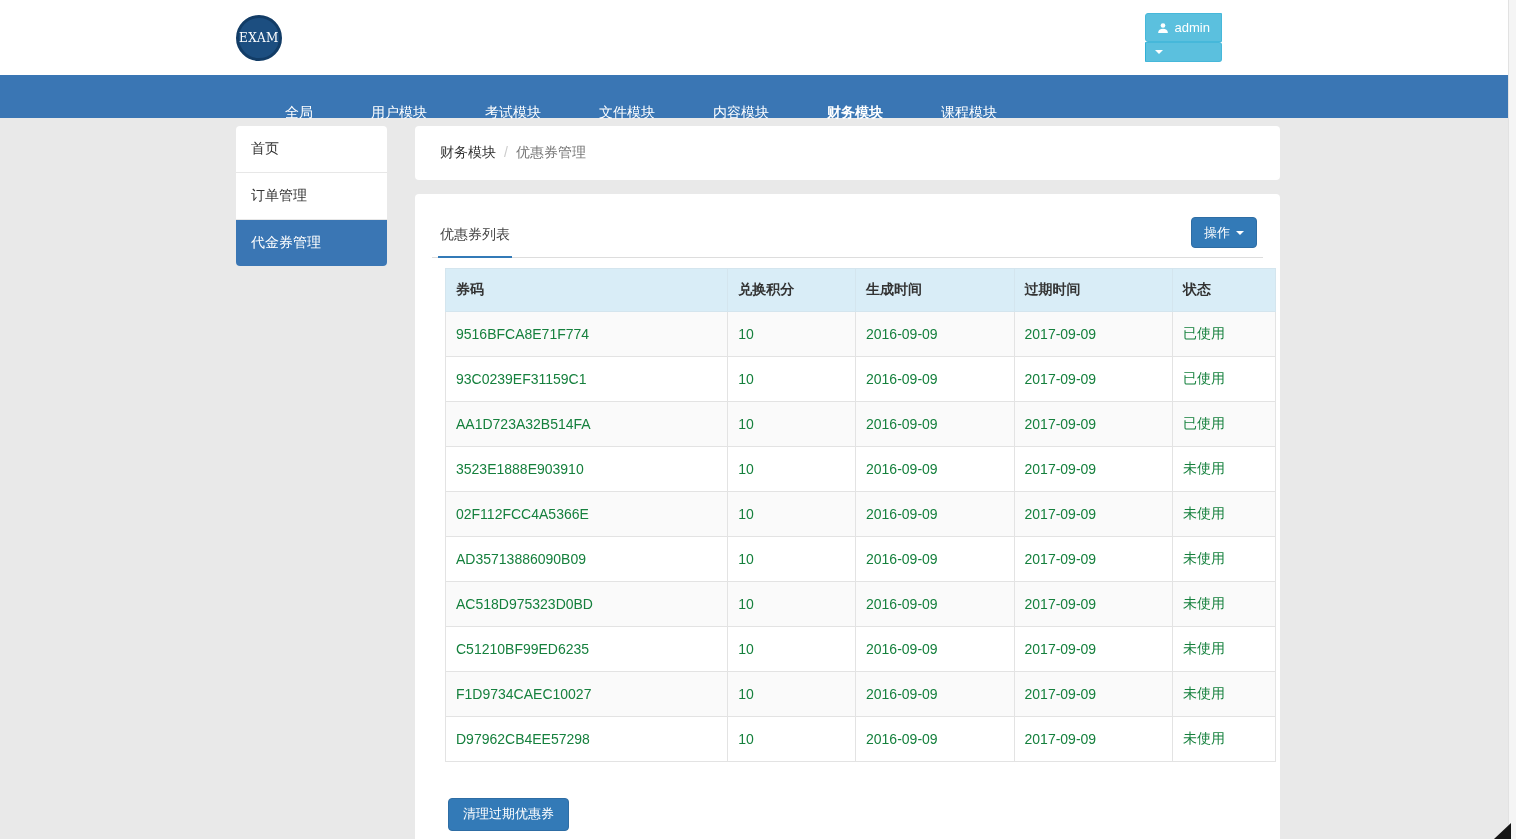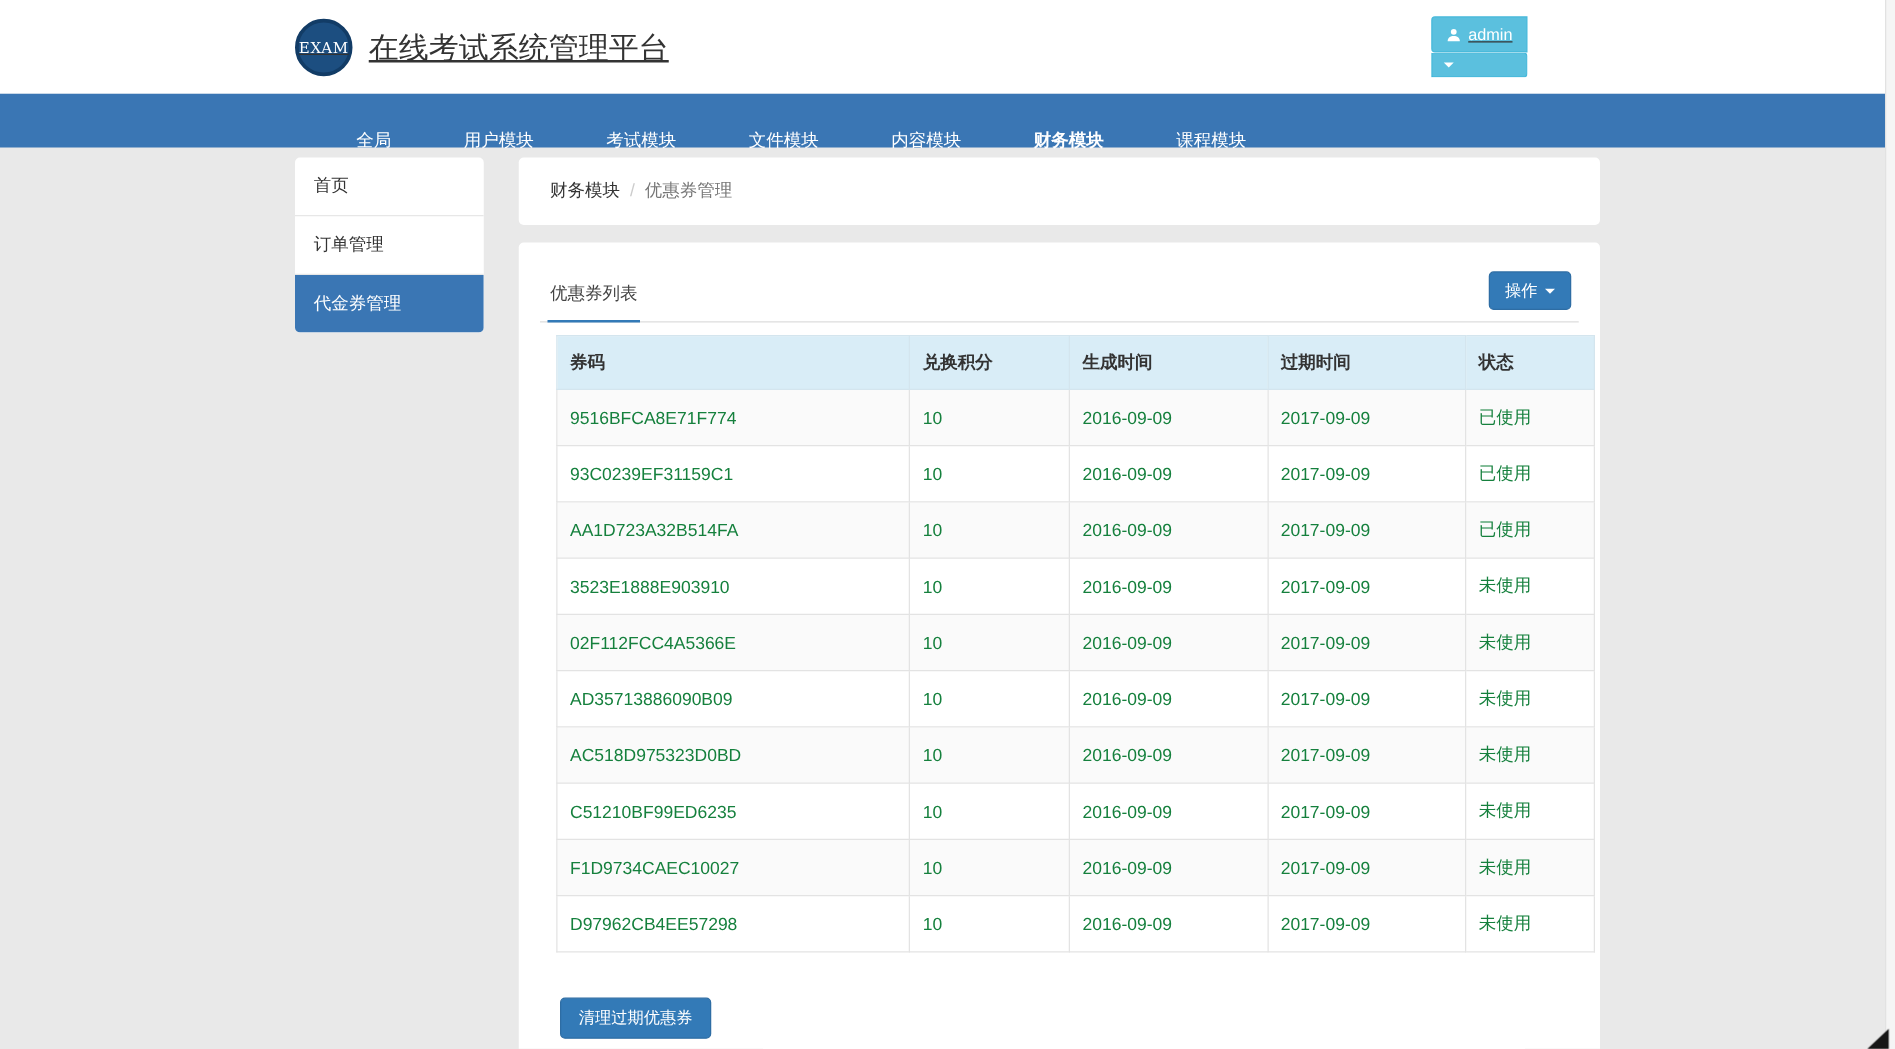--- a/index.html
+++ b/index.html
@@ -7,21 +7,21 @@
     margin: 0; padding: 0;
     width: 1516px; height: 839px;
     overflow: hidden;
     background: #e9e9e9;
     font-family: "Liberation Sans", "DejaVu Sans", sans-serif;
     color: #333;
   }
   .container { width: 1044px; margin: 0 auto; }
 
   
-  .topbar { background: #ffffff; height: 75px; text-decoration: underline; }
+  .topbar { background: #ffffff; height: 75px; }
   .header-inner { display: flex; align-items: center; justify-content: space-between; height: 100%; }
   .brand { display: flex; align-items: center; gap: 13px; }
   .logo {
     width: 46px; height: 46px; border-radius: 50%;
     background: #1c4e80; border: 3px solid #123c66;
     color: #fff; display: flex; align-items: center; justify-content: center;
     font-family: "DejaVu Serif", "Liberation Serif", serif;
     font-size: 12px; letter-spacing: .5px; flex: none;
   }
   .app-title { margin: 0; font-size: 24px; font-weight: 500; color: #333; }
@@ -121,21 +121,20 @@
 </style>
 </head>
 <body>
 
 <header class="topbar">
   <div class="container header-inner">
     <div class="brand">
       <div class="logo">
         <span>EXAM</span>
       </div>
-      <h1 class="app-title">在线考试系统管理平台</h1>
     </div>
     <div class="user-group">
       <button class="user-btn">
         <span style="display:inline-flex;">
           <svg width="12" height="12" viewBox="0 0 16 16" fill="#fff" aria-hidden="true">
             <circle cx="8" cy="4.6" r="3.1"></circle>
             <path d="M1.5 14.6 C1.5 10.9 4.4 9 8 9 s6.5 1.9 6.5 5.6 z"></path>
           </svg>
         </span>
         <span>admin</span>

